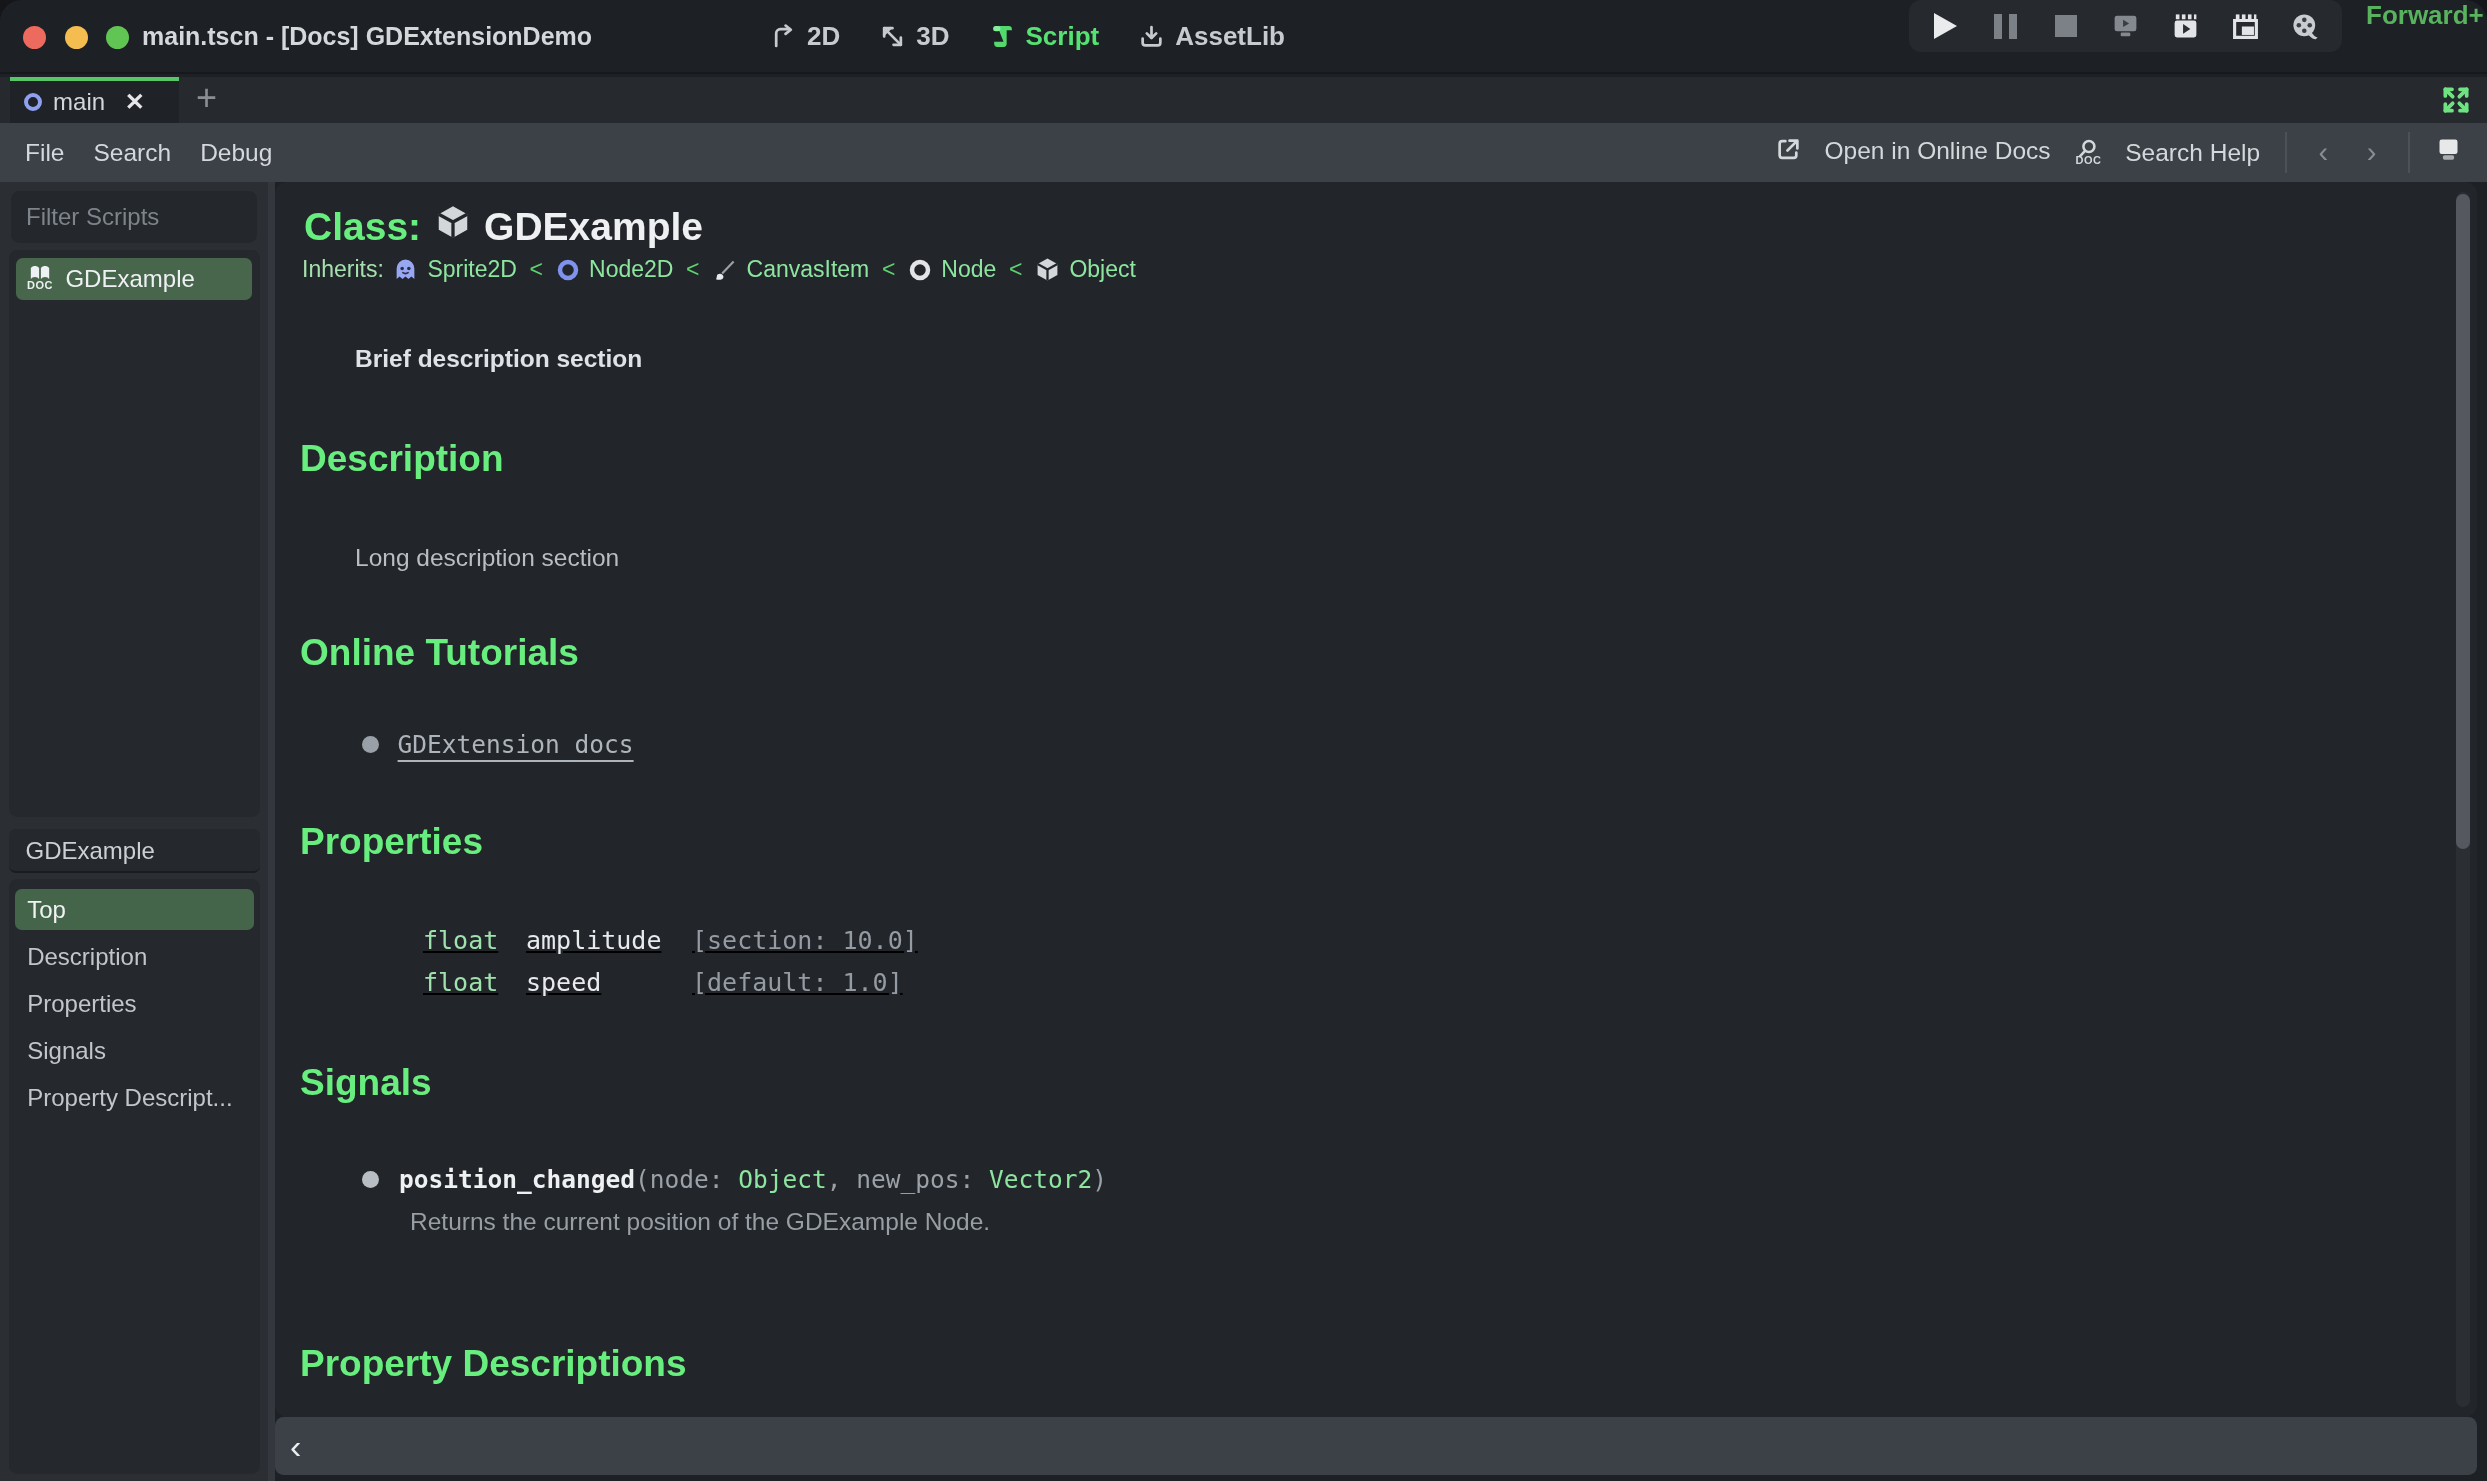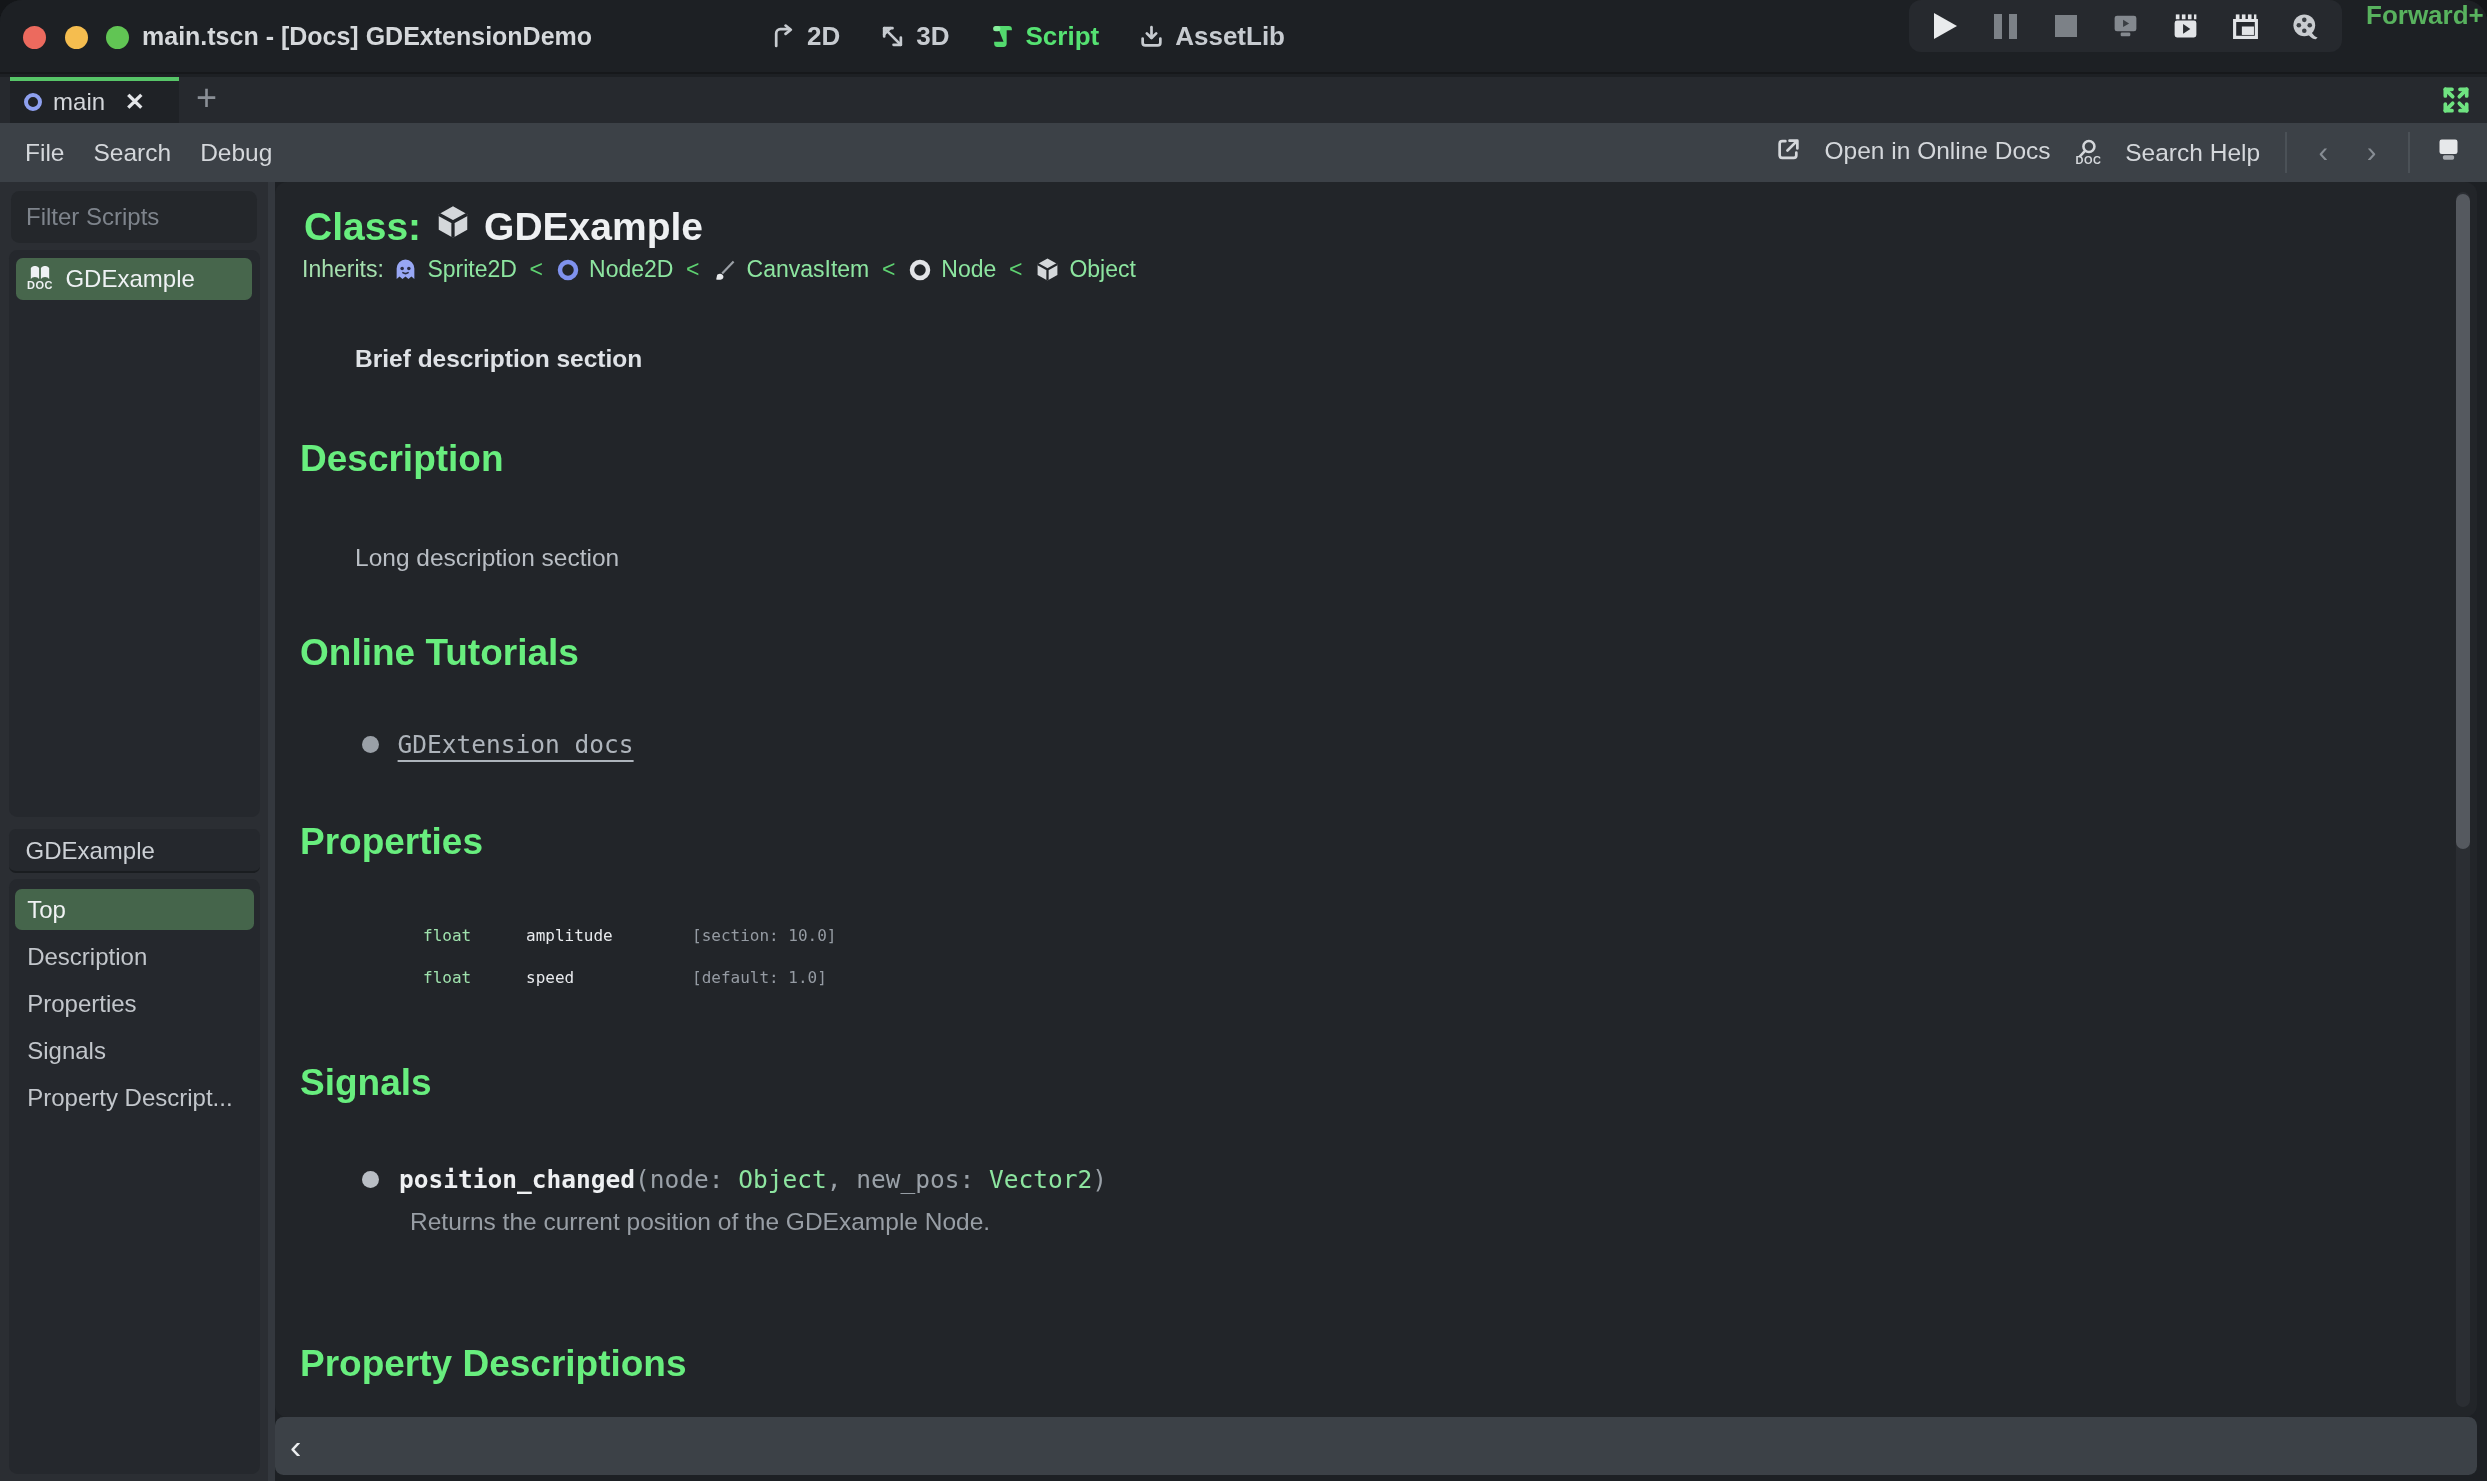--- a/index.html
+++ b/index.html
@@ -86,21 +86,21 @@
   .brief { position:absolute; left:80px; top:163px; font-size:24.5px; font-weight:bold; color:#dfe2e6; }
   .doc-h2 { position:absolute; left:25px; font-size:37px; font-weight:bold; color:#68ee7e; }
   .h-description { top:256px; } .h-tutorials { top:450px; } .h-properties { top:639px; }
   .h-signals { top:880px; } .h-propdesc { top:1161px; }
   .long-desc { position:absolute; left:80px; top:362px; font-size:24.5px; color:#b9bec4; }
   .tutorial-item { position:absolute; left:87px; top:548px; display:flex; align-items:center; gap:18.6px; }
   .bullet { width:17px; height:17px; border-radius:50%; background:#9aa0a7; flex:none; }
   .tutorial-link { font-family:"DejaVu Sans Mono",monospace; font-size:24.5px; color:#aeb4bb;
                    text-decoration:underline; text-underline-offset:6.8px; }
   .prop-row { position:absolute; left:148px; display:flex; font-family:"DejaVu Sans Mono",monospace;
-              font-size:16px; white-space:pre; }
+              font-size:25px; white-space:pre;text-decoration:underline; }
   .prop-row.r1 { top:744px; } .prop-row.r2 { top:786px; }
   .ptype { width:103px; color:#9fe2ad; } .pname { width:166px; color:#e8eaed; } .pdefault { color:#959ba3; }
   .signal-row { position:absolute; left:87px; top:983px; display:flex; align-items:center;
                 font-family:"DejaVu Sans Mono",monospace; font-size:24.5px; white-space:pre; }
   .signal-row .bullet { background:#b9bec4; margin-right:20px; }
   .sig-name { color:#eef0f2; font-weight:bold; }
   .sig-grey { color:#9aa1a8; }
   .sig-type { color:#8de5a0; }
   .signal-desc { position:absolute; left:135px; top:1026px; font-size:24.5px; color:#989ea5; }
   .scrolltrack { position:absolute; right:6.8px; top:10px; bottom:10px; width:14.4px; background:#2b2e33; border-radius:7.6px; }

